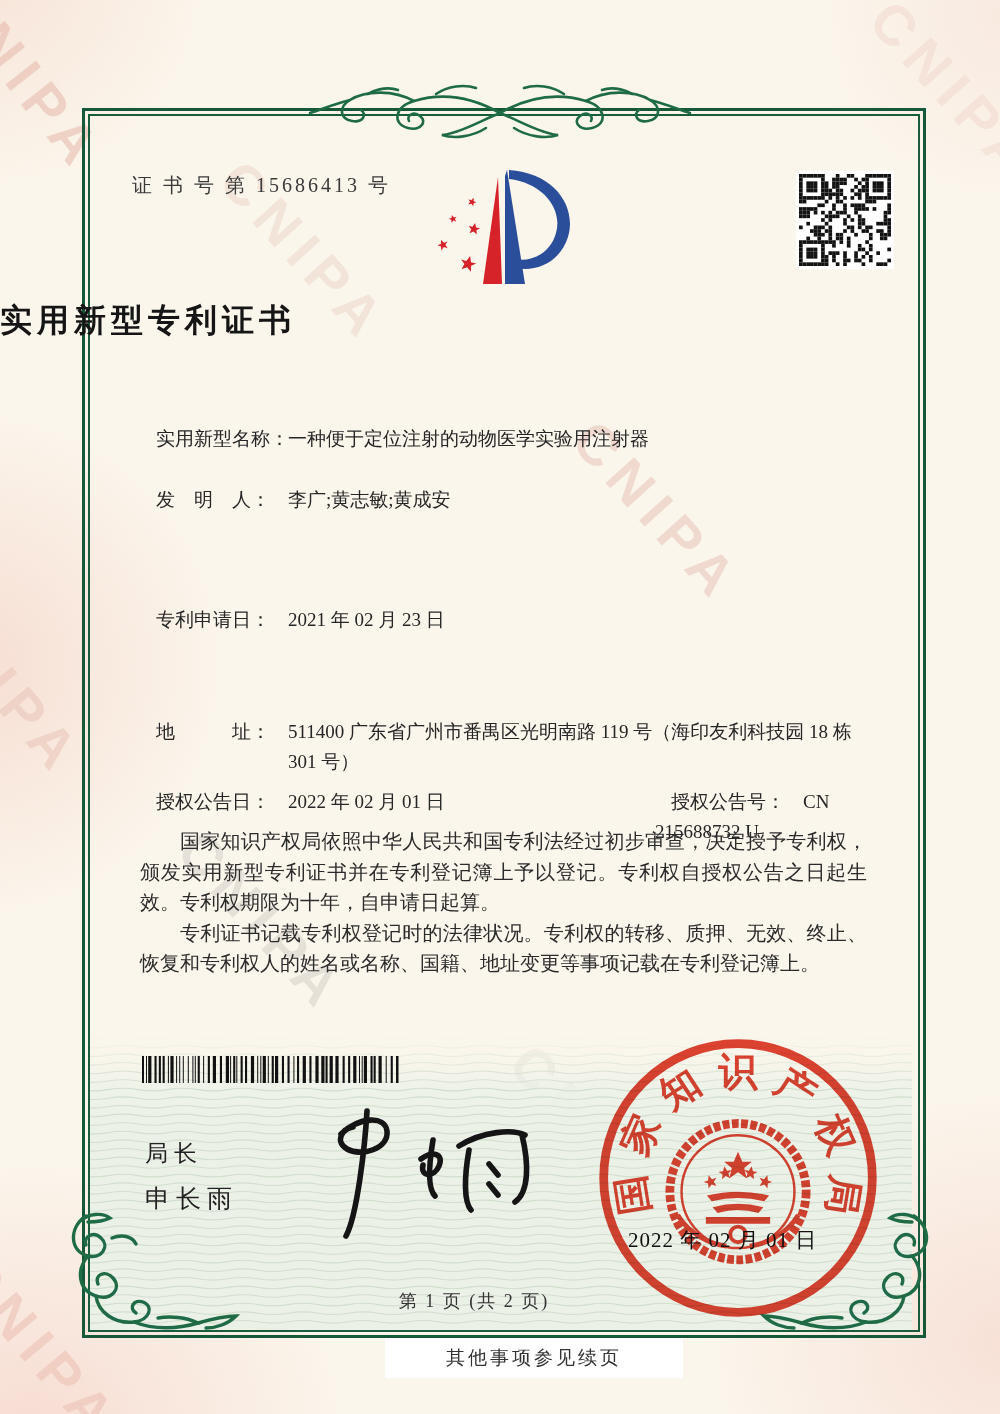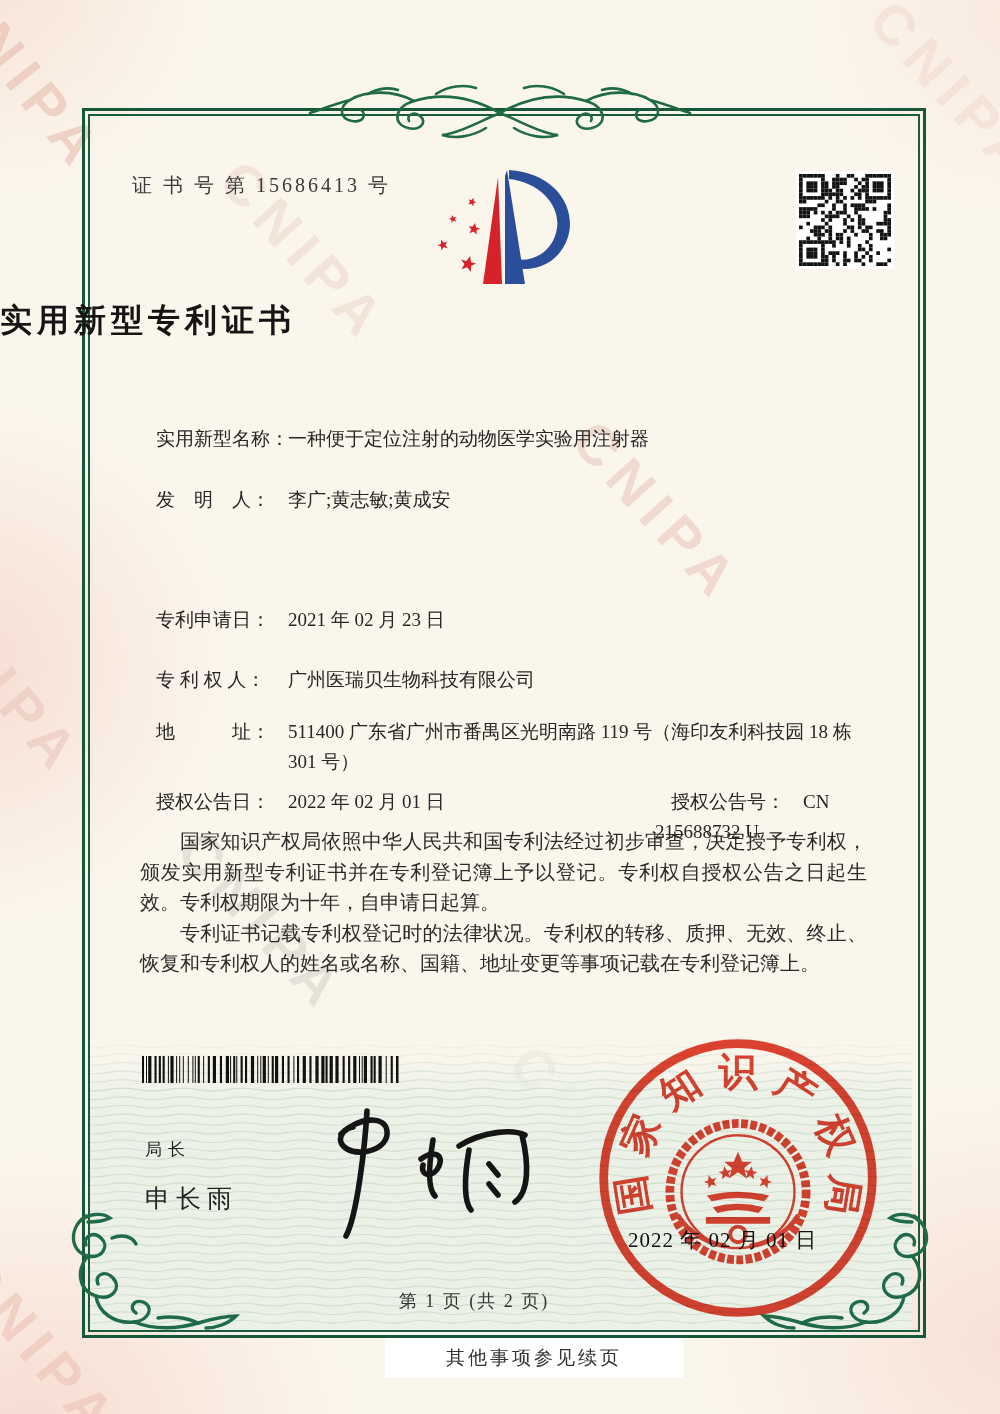--- a/index.html
+++ b/index.html
@@ -31,21 +31,21 @@
   .title{position:absolute; left:0; right:0; top:299px; text-align:left;
          font-size:32px; font-weight:700; letter-spacing:5px; color:#151515;}
   .field-row{position:absolute; left:140px; width:740px; font-size:19px; color:#262626; line-height:30px;}
   .f-label{display:inline-block; width:132px; vertical-align:top; white-space:pre;margin-left:16px;}
   .f-value{display:inline-block; width:575px; vertical-align:top;}
   .grant2{position:absolute; left:515px; top:0;}
   .body-text{position:absolute; left:140px; top:826px; width:727px; font-size:20px; line-height:30.6px;
              color:#2b2b2b; text-align:justify;}
   .body-text p{margin:0; text-indent:2em;}
   .barcode{position:absolute; left:142px; top:1056px; width:258px; height:27px; z-index:6;}
-  .sig-title{position:absolute; left:145px; top:1138px; font-size:17px; letter-spacing:6px; color:#222;}
+  .sig-title{position:absolute; left:145px; top:1138px; font-size:23px; letter-spacing:6px; color:#222;}
   .sig-name{position:absolute; left:145px; top:1182px; font-size:25px; letter-spacing:6px; color:#222;}
   .sig-script{position:absolute; left:283px; top:1104px; width:255px; height:140px;}
   .seal{position:absolute; left:592px; top:1032px; width:292px; height:292px; z-index:7;
         mix-blend-mode:multiply; opacity:.95;}
   .seal-date{position:absolute; left:628px; top:1226px; font-size:21px; letter-spacing:1px; color:#101010; z-index:8;}
   .page-indicator{position:absolute; left:-52px; right:0; top:1289px; text-align:center;
                   font-size:18px; letter-spacing:2px; color:#333; z-index:6;}
   .note-box{position:absolute; left:385px; top:1338px; width:298px; height:40px; background:#ffffff;
             text-align:center; line-height:40px; font-size:19px; letter-spacing:3px; color:#333; z-index:6;}
   .deco{position:absolute; z-index:6; pointer-events:none;}
@@ -472,23 +472,20 @@
 
     <div class="field-row" style="top:424px">
       <span class="f-label">实用新型名称：</span><span class="f-value">一种便于定位注射的动物医学实验用注射器</span>
     </div>
     <div class="field-row" style="top:485px">
       <span class="f-label">发　明　人：</span><span class="f-value">李广;黄志敏;黄成安</span>
     </div>
     <div class="field-row" style="top:605px">
       <span class="f-label">专利申请日：</span><span class="f-value">2021 年 02 月 23 日</span>
     </div>
-    <div class="field-row" style="top:665px">
-      <span class="f-label">专 利 权 人：</span><span class="f-value">广州医瑞贝生物科技有限公司</span>
-    </div>
     <div class="field-row" style="top:717px">
       <span class="f-label">地　　　址：</span><span class="f-value">511400 广东省广州市番禺区光明南路 119 号（海印友利科技园 18 栋 301 号）</span>
     </div>
 
     <div class="field-row" style="top:787px">
       <span class="f-label">授权公告日：</span><span>2022 年 02 月 01 日</span>
       <span class="grant2">
         <span class="f-label">授权公告号：</span><span>CN 215688732 U</span>
       </span>
     </div>

